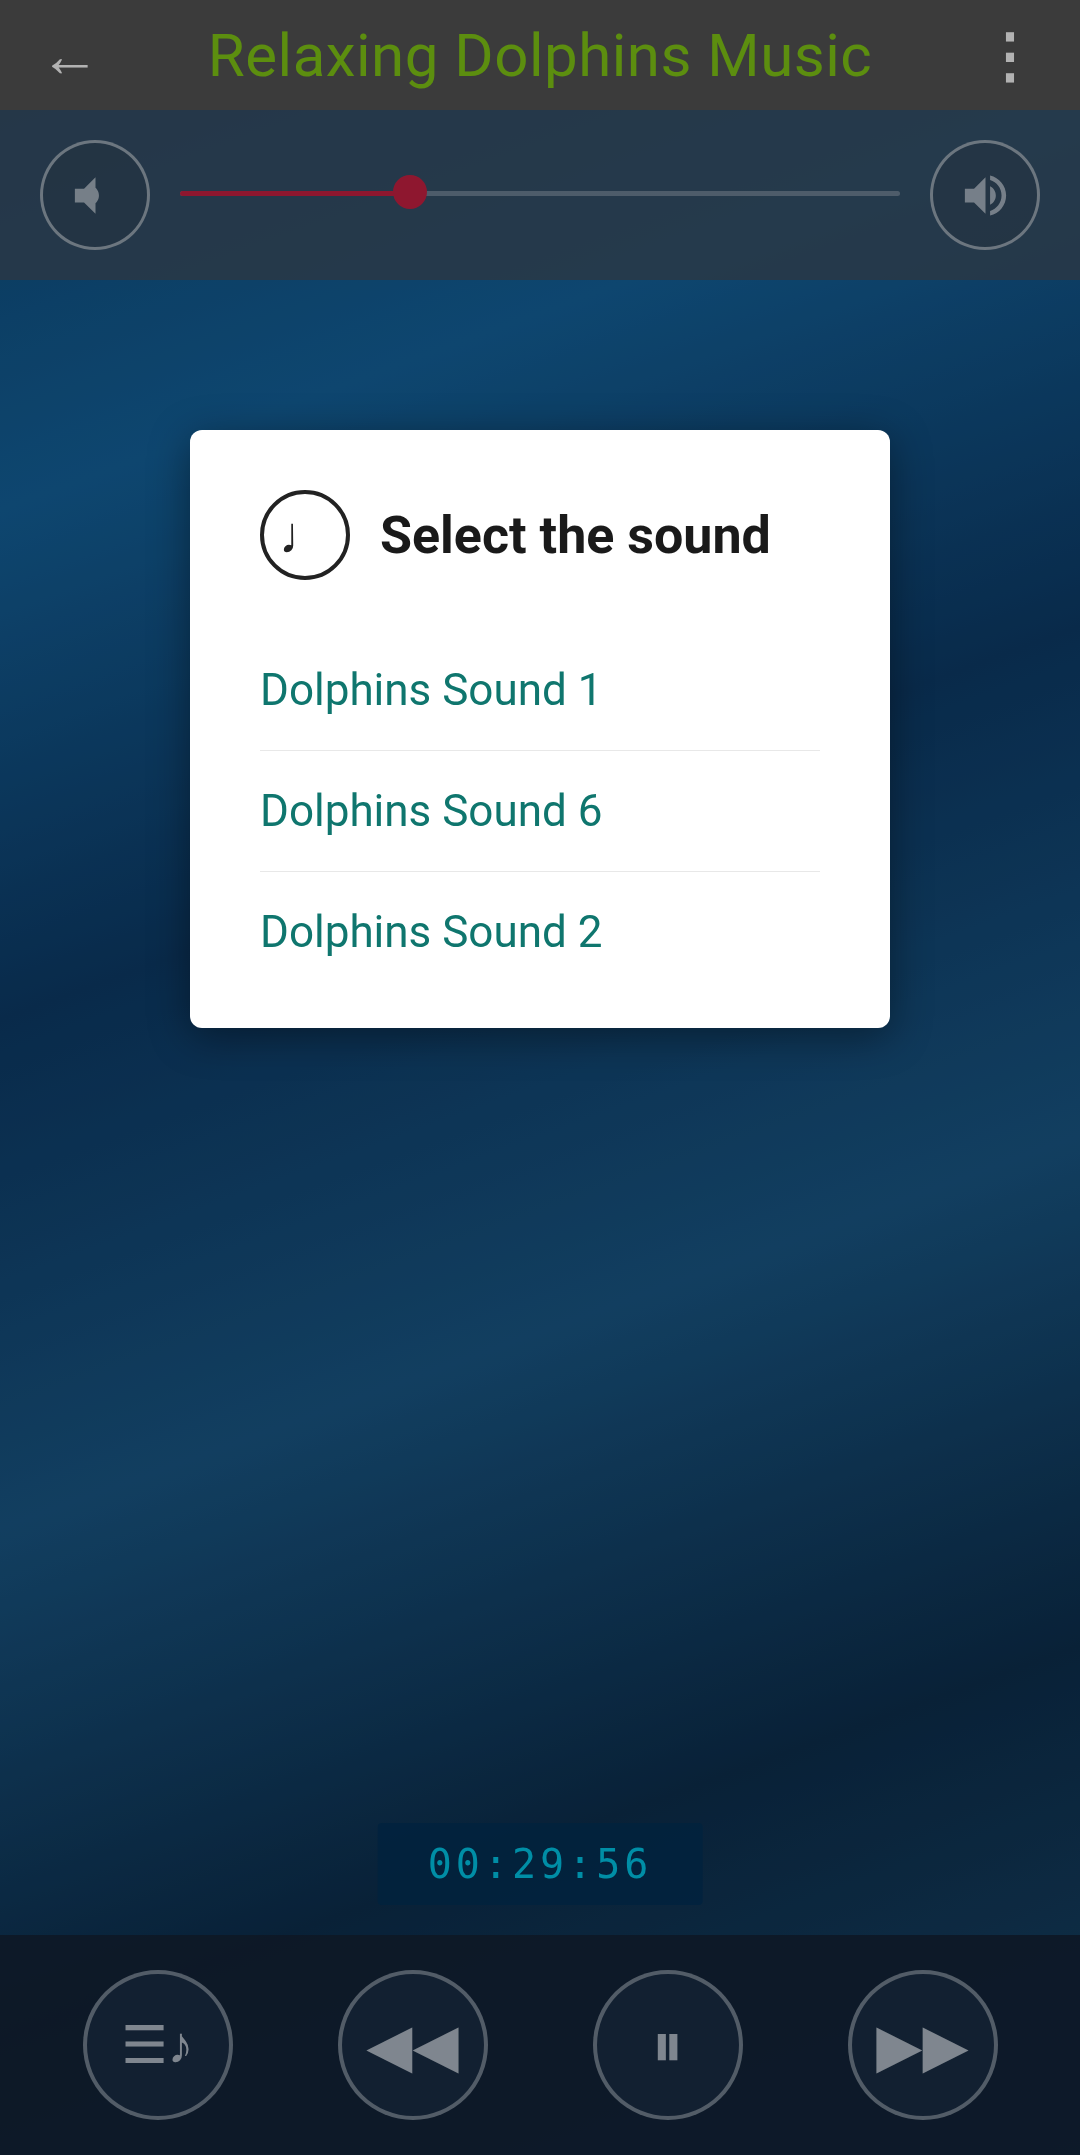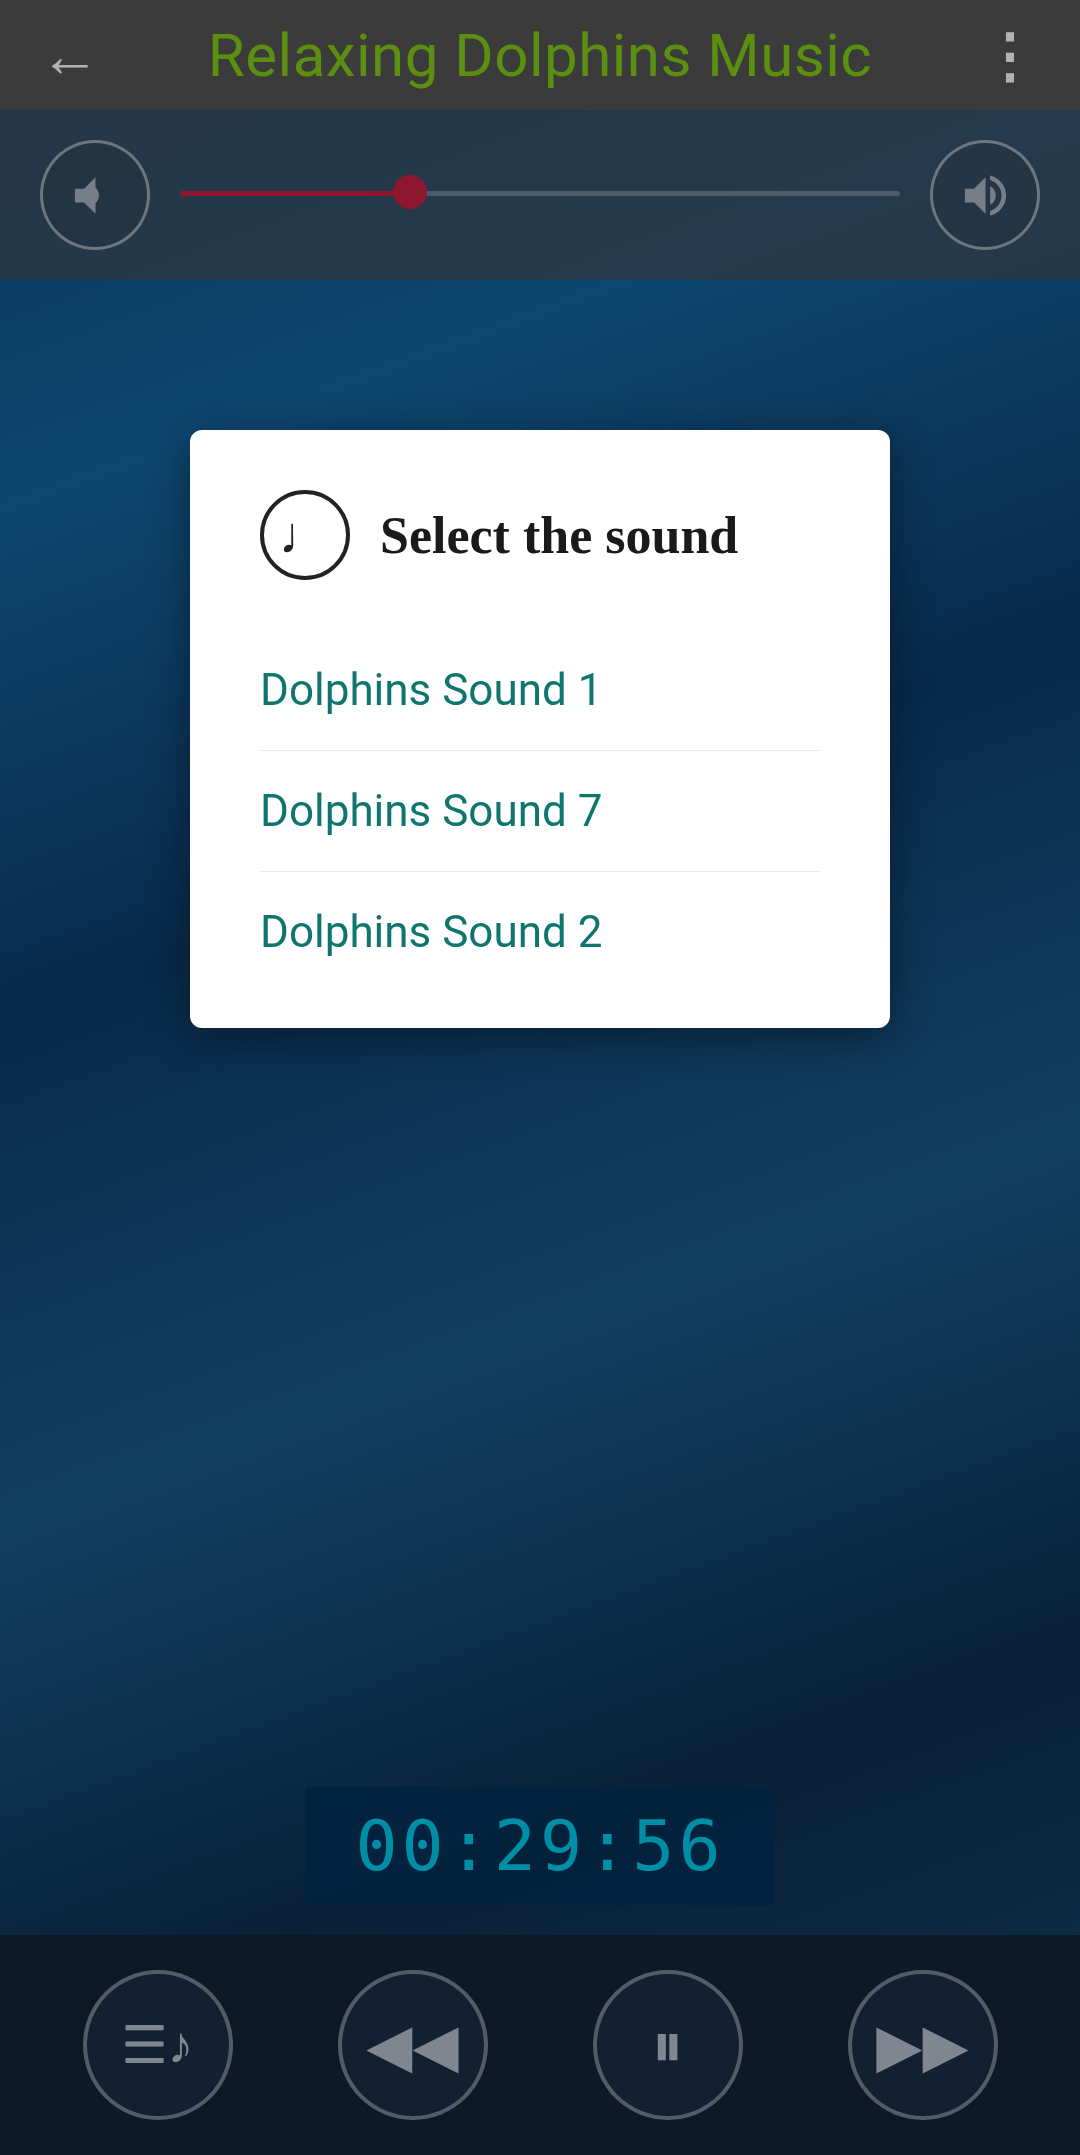--- a/index.html
+++ b/index.html
@@ -151,21 +151,20 @@
       display: flex;
       align-items: center;
       justify-content: center;
       flex-shrink: 0;
     }
 
     .modal-title {
       font-size: 52px;
       font-weight: 700;
       color: #1a1a1a;
-      font-family: Liberation Serif, serif;
     }
 
     .sound-item {
       padding: 34px 0;
       border-bottom: 1px solid #e8e8e8;
       cursor: pointer;
     }
 
     .sound-item:last-child {
       border-bottom: none;
@@ -185,21 +184,21 @@
       left: 50%;
       transform: translateX(-50%);
       z-index: 5;
       background: rgba(0, 50, 90, 0.75);
       padding: 18px 50px;
       border-radius: 4px;
     }
 
     .timer-text {
       color: #00ccee;
-      font-size: 70px;
+      font-size: 40px;
       font-weight: 500;
       font-family: monospace;
       letter-spacing: 4px;
     }
 
     
     .bottom-controls {
       position: absolute;
       bottom: 0;
       left: 0;
@@ -277,21 +276,21 @@
       <div class="music-note-circle">
         <span style="font-size:52px; color:#222;">♩</span>
       </div>
       <span class="modal-title">Select the sound</span>
     </div>
 
     <div class="sound-item">
       <span class="sound-item-label">Dolphins Sound 1</span>
     </div>
     <div class="sound-item">
-      <span class="sound-item-label">Dolphins Sound 7</span>
+      <span class="sound-item-label">Dolphins Sound 6</span>
     </div>
     <div class="sound-item">
       <span class="sound-item-label">Dolphins Sound 2</span>
     </div>
   </div>
 </div>
 
 <div class="bottom-controls">
   <div class="control-circle">
     <span class="control-icon" style="font-size:52px;">

